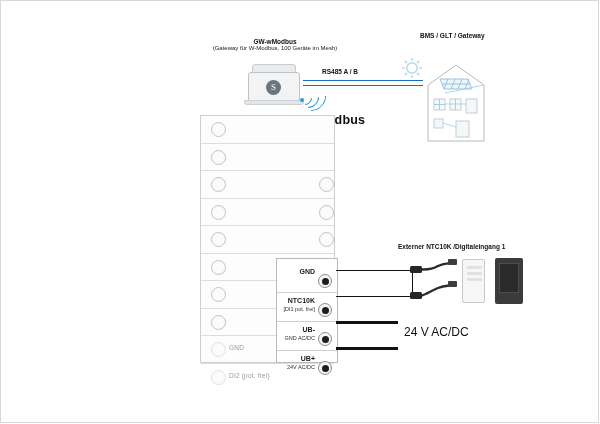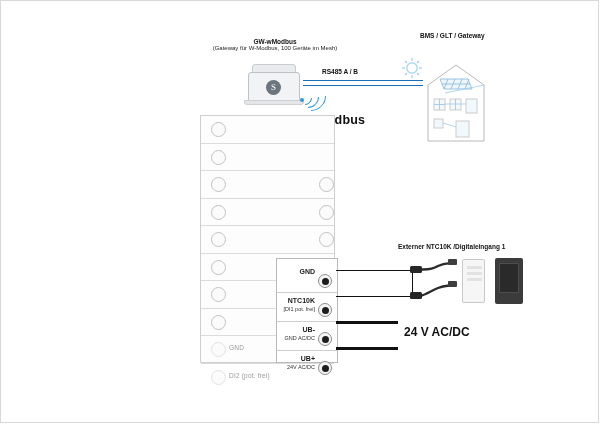--- a/index.html
+++ b/index.html
@@ -176,21 +176,21 @@
     left: 300px; top: 113px;
     font-size: 12.5px;
     font-weight: bold;
     color: #111;
     letter-spacing: .2px;
   }
   .lbl-24v {
     position: absolute;
     left: 404px; top: 325px;
     font-size: 12px;
-    font-weight: bold;
+    font-weight: normal;
     color: #111;
   }
   .lbl-rs485 {
     position: absolute;
     left: 322px; top: 68px;
     font-size: 6.5px;
     font-weight: bold;
     color: #111;
   }
   .lbl-bms {

